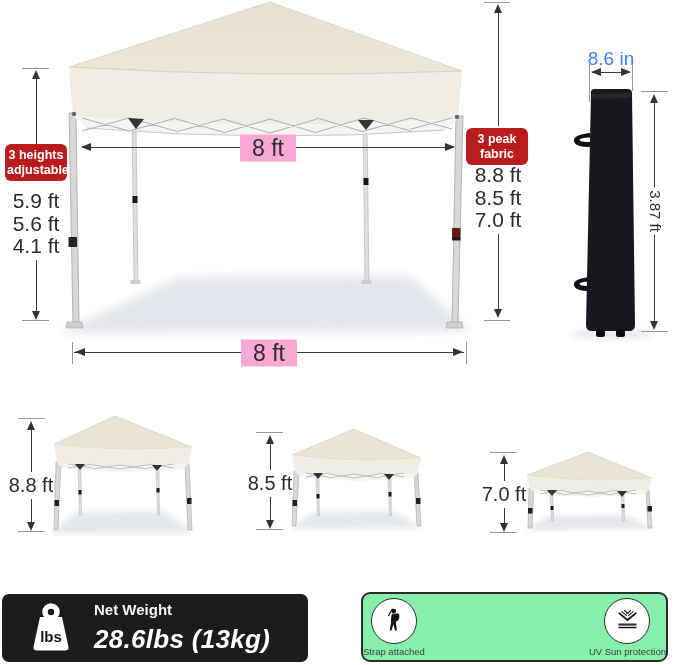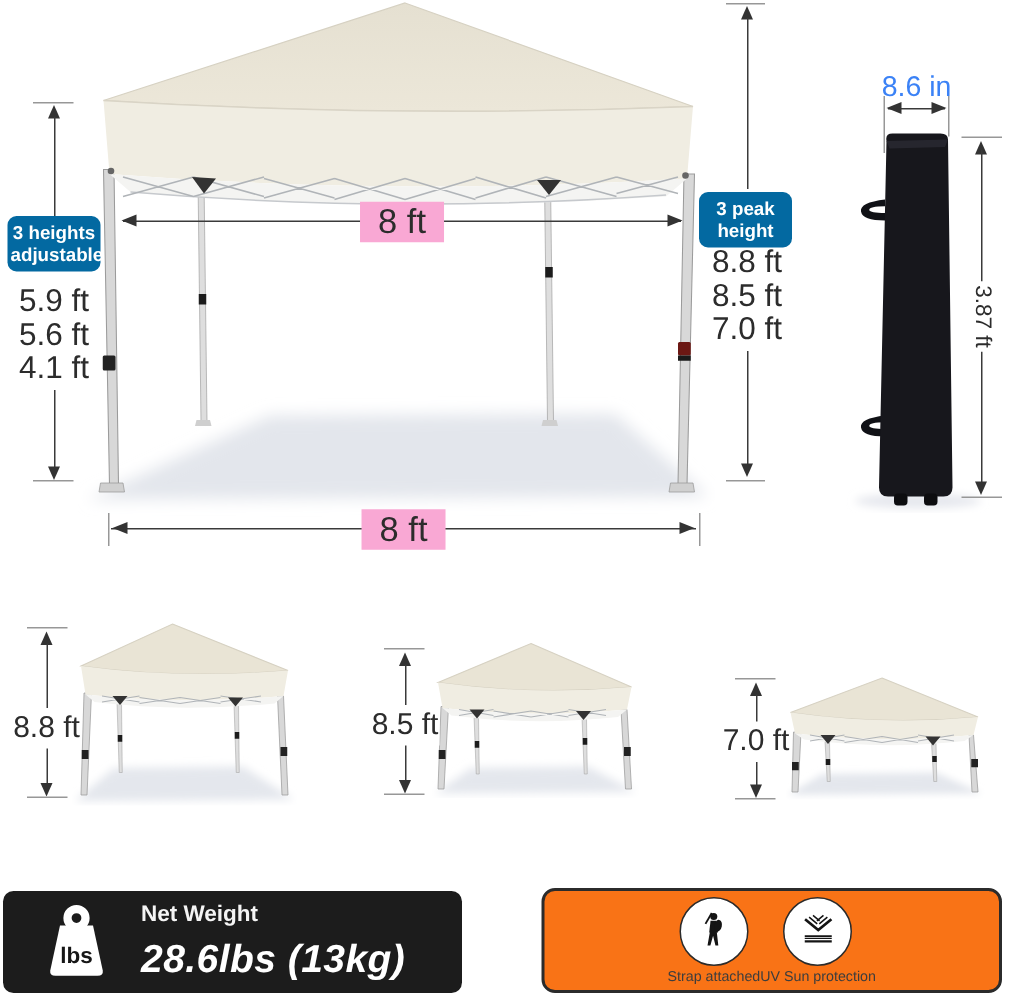--- a/index.html
+++ b/index.html
@@ -10,32 +10,32 @@
   .vline{position:absolute;width:1px;background:#3a3a3a;}
   .tick-h{position:absolute;height:1px;background:#979797;}
   .tick-v{position:absolute;width:1px;background:#979797;}
   .arr-up{position:absolute;width:0;height:0;border-left:4px solid transparent;border-right:4px solid transparent;border-bottom:9px solid #333;}
   .arr-down{position:absolute;width:0;height:0;border-left:4px solid transparent;border-right:4px solid transparent;border-top:9px solid #333;}
   .hdim{position:absolute;height:21px;}
   .hdim .line{position:absolute;left:2px;right:2px;top:10px;height:1px;background:#3a3a3a;}
   .hdim .al{position:absolute;left:1px;top:6px;width:0;height:0;border-top:4.5px solid transparent;border-bottom:4.5px solid transparent;border-right:10px solid #333;}
   .hdim .ar{position:absolute;right:1px;top:6px;width:0;height:0;border-top:4.5px solid transparent;border-bottom:4.5px solid transparent;border-left:10px solid #333;}
   .hdim .lbl{position:absolute;left:50%;top:50%;transform:translate(-50%,-50%);background:#f9a8d4;padding:0 12px;font-size:23px;white-space:nowrap;}
-  .black-label{position:absolute;background:#0369a1;color:#fff;font-weight:bold;font-size:12.5px;line-height:14.5px;text-align:center;border-radius:6px;padding:4px 2px;box-sizing:border-box;}
+  .black-label{position:absolute;background:#b91c1c;color:#fff;font-weight:bold;font-size:12.5px;line-height:14.5px;text-align:center;border-radius:6px;padding:4px 2px;box-sizing:border-box;}
   .num-stack{position:absolute;text-align:center;}
   .num-stack .num{font-size:21px;line-height:22.5px;color:#2c2c2c;}
   .vdim-label{position:absolute;background:#fff;text-align:center;font-size:20px;color:#2c2c2c;white-space:nowrap;}
   .dim-sm{position:absolute;font-size:19px;color:#3b82f6;text-align:center;white-space:nowrap;}
   .rot90{transform:rotate(90deg);font-size:15px;background:#fff;text-align:center;}
   
   .banner{position:absolute;background:#1c1c1c;border-radius:7px;display:flex;align-items:center;gap:20px;padding-left:26px;box-sizing:border-box;}
   .bt1{font-size:15px;font-weight:600;color:#f4f4f4;margin-bottom:6px;}
   .bt2{font-size:26px;font-weight:bold;color:#fff;letter-spacing:.3px;font-style:italic;}
   
-  .features{position:absolute;border:2px solid #2b2b2b;border-radius:9px;display:flex;justify-content:center;align-items:center;box-sizing:border-box;background:#f97316;}
+  .features{position:absolute;border:2px solid #2b2b2b;border-radius:9px;display:flex;justify-content:space-between;align-items:center;box-sizing:border-box;background:#86efac;}
   .feature{display:flex;flex-direction:column;align-items:center;}
   .fcircle{width:46px;height:46px;border:1.7px solid #2b2b2b;border-radius:50%;display:flex;align-items:center;justify-content:center;box-sizing:border-box;background:#fff;}
   .flabel{font-size:9.5px;color:#3d3d3d;margin-top:2px;white-space:nowrap;}
 </style>
 </head>
 <body>
 
 <div class="canvas">
 
   <svg class="abs" style="left:52px;top:0;" width="425" height="345" viewBox="0 0 425 345">
@@ -106,21 +106,21 @@
     <div class="arr-down" style="left:32px;top:311px;"></div>
     <div class="tick-h" style="left:22px;top:320px;width:27px;"></div>
   </div>
 
   <div>
     <div class="tick-h" style="left:484px;top:2px;width:26px;"></div>
     <div class="arr-up" style="left:494px;top:4px;"></div>
     <div class="vline" style="left:497.5px;top:12px;height:114px;"></div>
     <div class="black-label" style="left:466px;top:128px;width:62px;">
       <span>3 peak</span><br>
-      <span>height</span>
+      <span>fabric</span>
     </div>
     <div class="num-stack" style="left:462px;top:164px;width:72px;">
       <div class="num">8.8 ft</div>
       <div class="num">8.5 ft</div>
       <div class="num">7.0 ft</div>
     </div>
     <div class="vline" style="left:497.5px;top:234px;height:76px;"></div>
     <div class="arr-down" style="left:494px;top:309px;"></div>
     <div class="tick-h" style="left:484px;top:320px;width:26px;"></div>
   </div>

